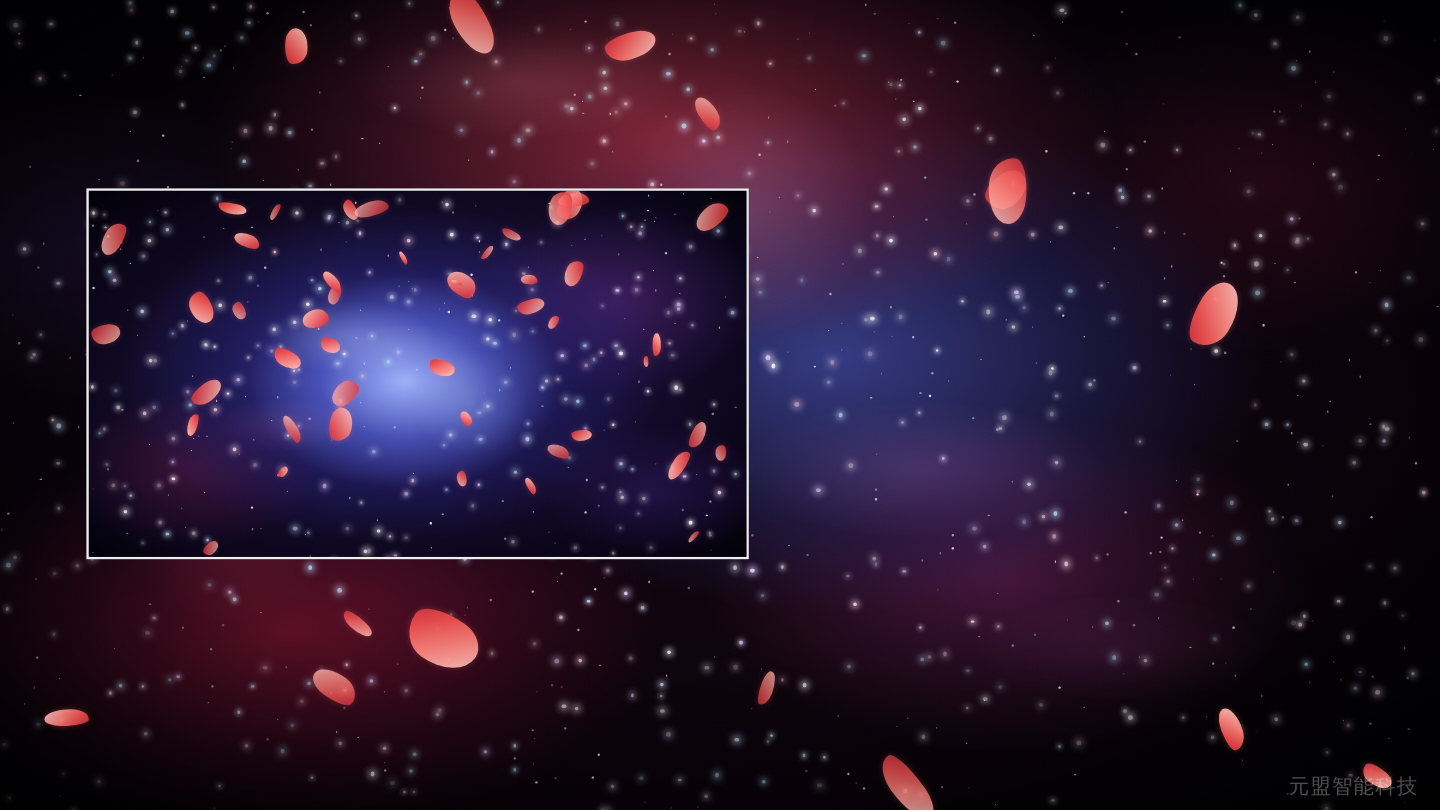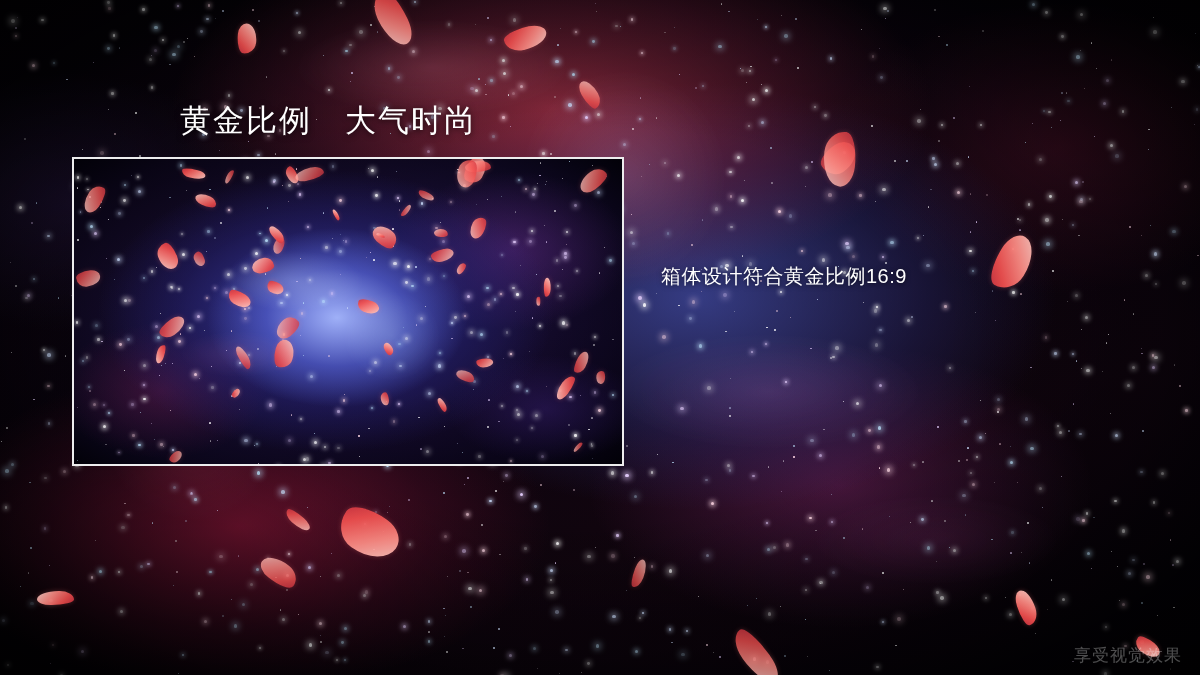--- a/index.html
+++ b/index.html
@@ -1441,21 +1441,19 @@
         <i class="petal" style="left:256.4px;top:53.9px;width:12.4px;height:4.2px;transform:rotate(64.1deg);opacity:0.95;"></i>
         <i class="petal" style="left:392.7px;top:62.3px;width:21.6px;height:13.8px;transform:rotate(298.5deg);opacity:0.87;"></i>
         <i class="petal" style="left:380.7px;top:105.9px;width:12.2px;height:6.7px;transform:rotate(307.9deg);opacity:0.86;"></i>
         <i class="petal" style="left:80.0px;top:88.0px;width:27.4px;height:18.4px;transform:rotate(249.7deg);opacity:0.93;"></i>
         <i class="petal" style="left:120.9px;top:35.5px;width:22.0px;height:10.8px;transform:rotate(24.5deg);opacity:0.89;"></i>
         <i class="petal" style="left:519.6px;top:214.4px;width:13.0px;height:8.7px;transform:rotate(280.1deg);opacity:0.77;"></i>
         <i class="petal" style="left:360.6px;top:243.2px;width:15.0px;height:5.5px;transform:rotate(63.3deg);opacity:0.89;"></i>
       </div>
   </div>
 
-  <div id="title">黄金比例　大气时尚</div>
 
   <div id="body-text">
-    <div class="body-line">箱体设计符合黄金比例16:9</div>
   </div>
 
-  <div id="watermark">享受视觉效果</div>
+  <div id="watermark">元盟智能科技</div>
 
 </div>
 
 </body></html>

